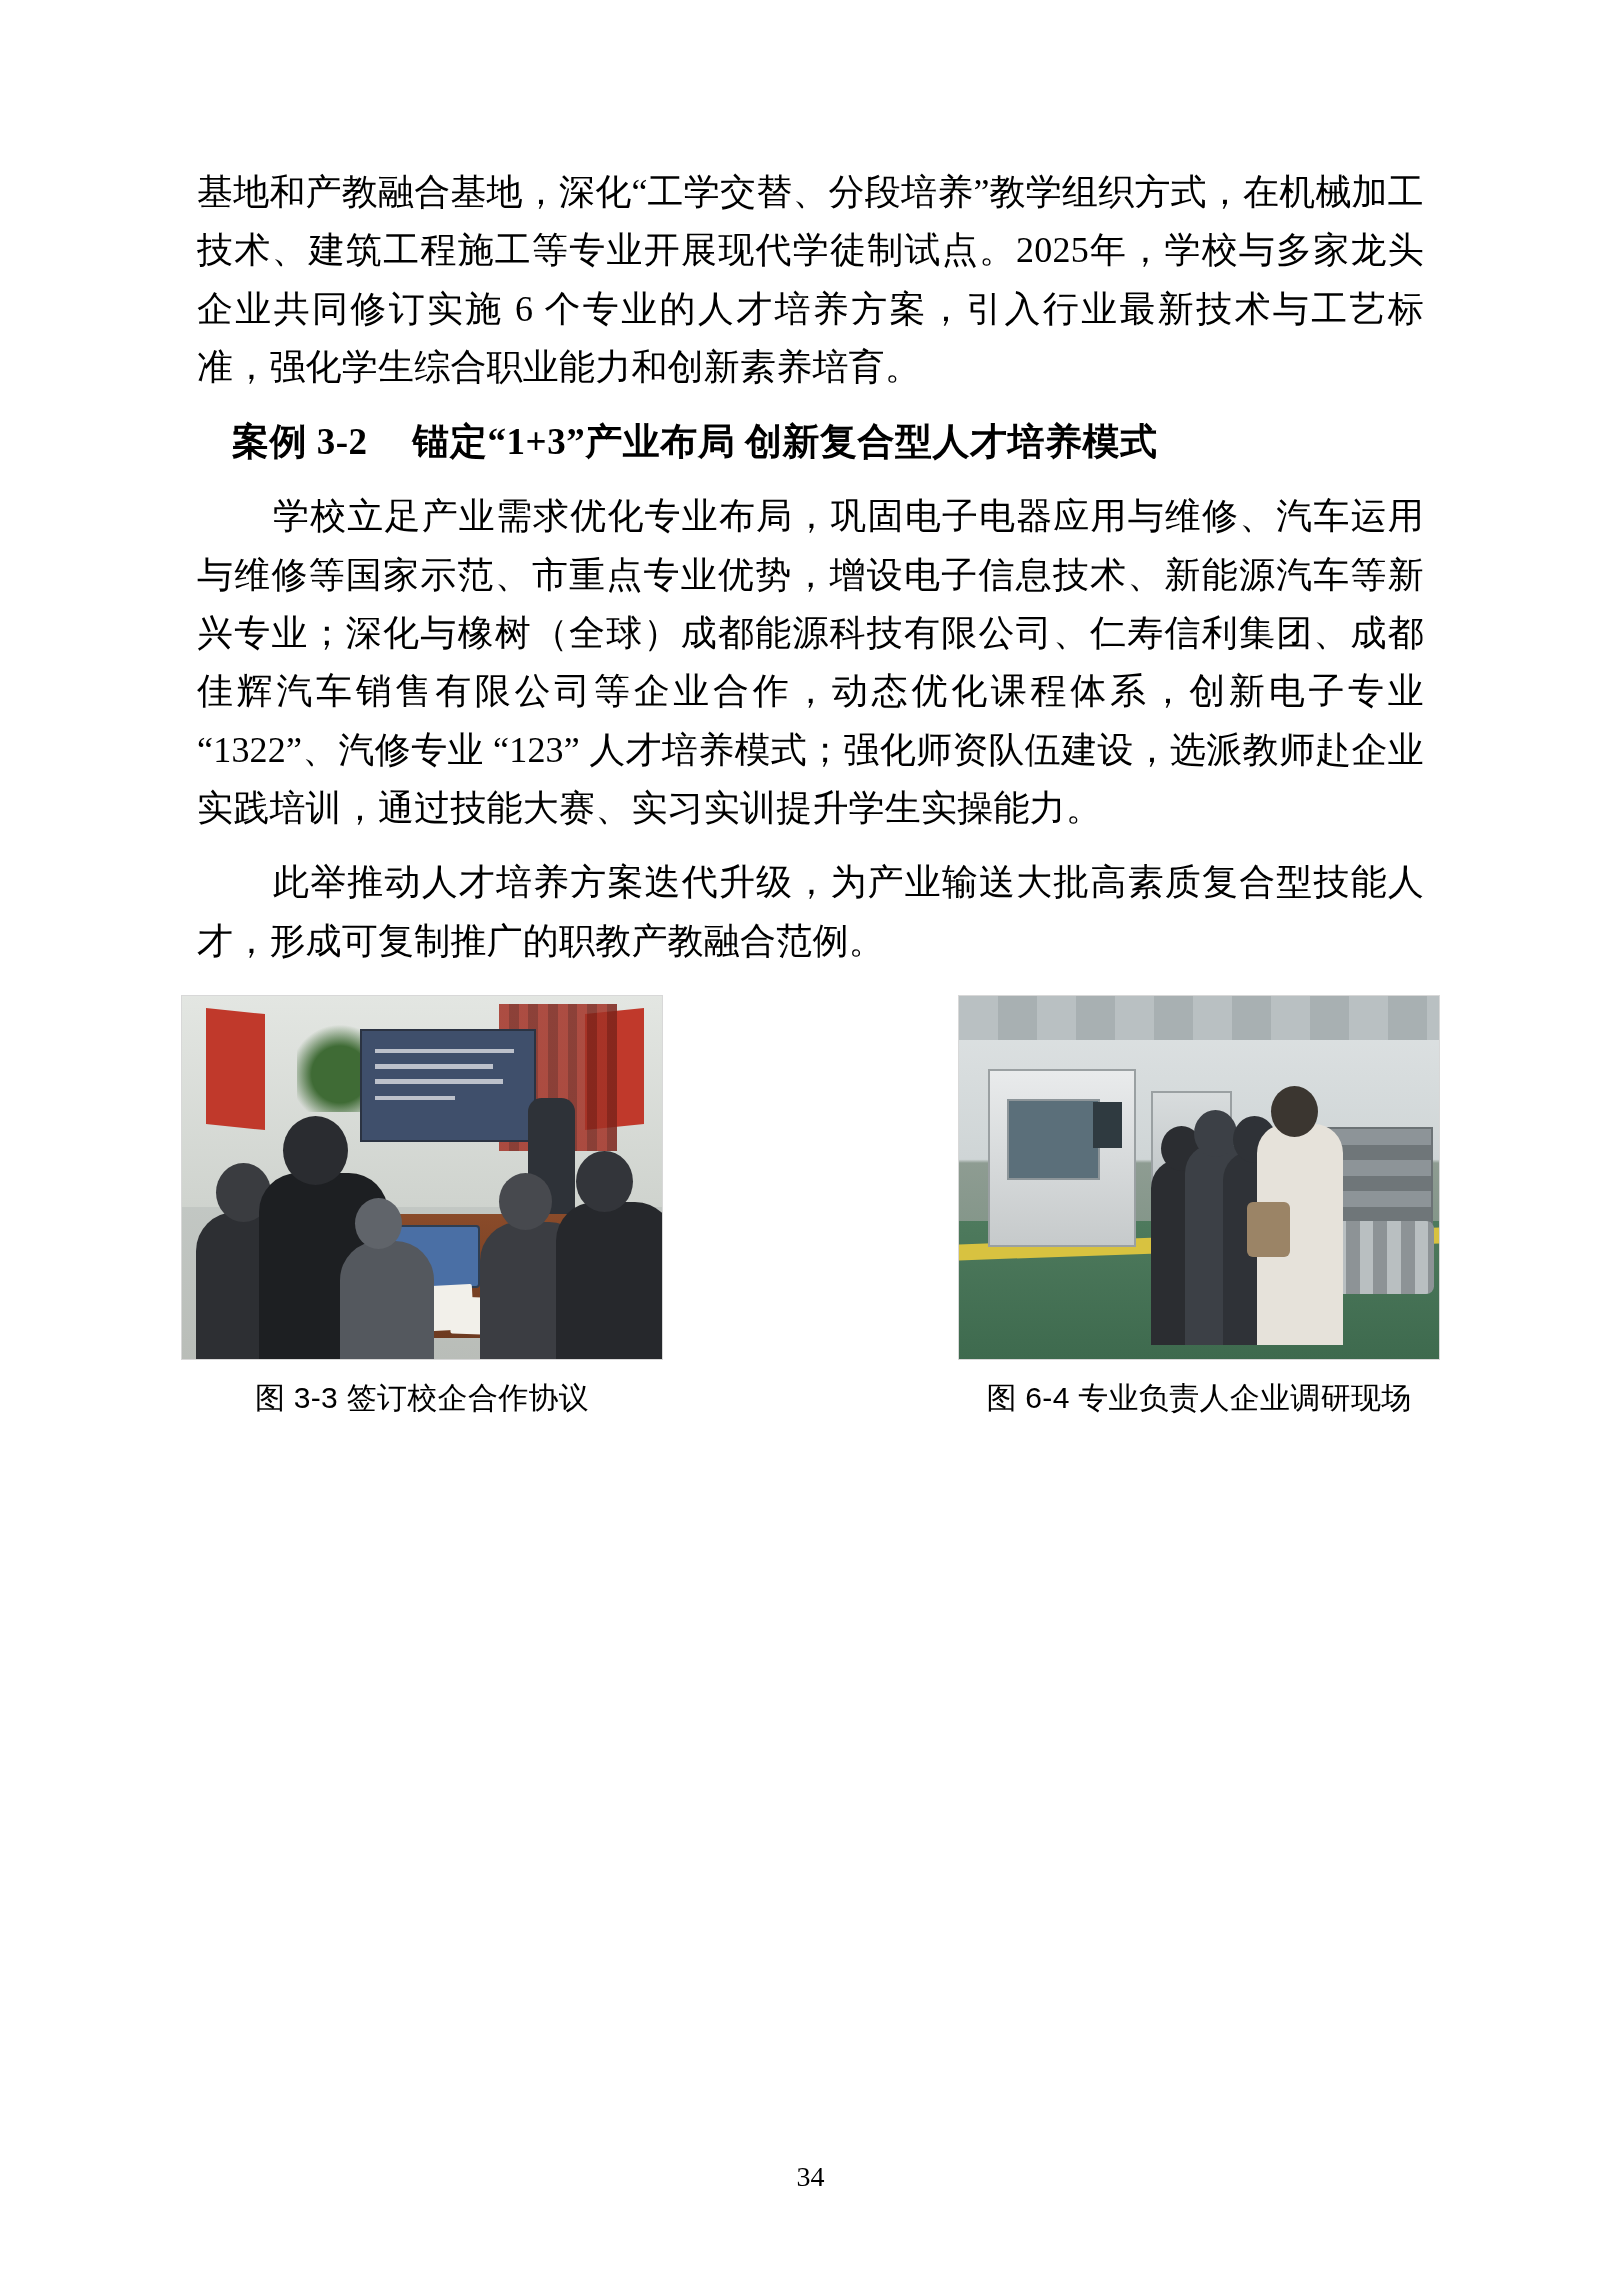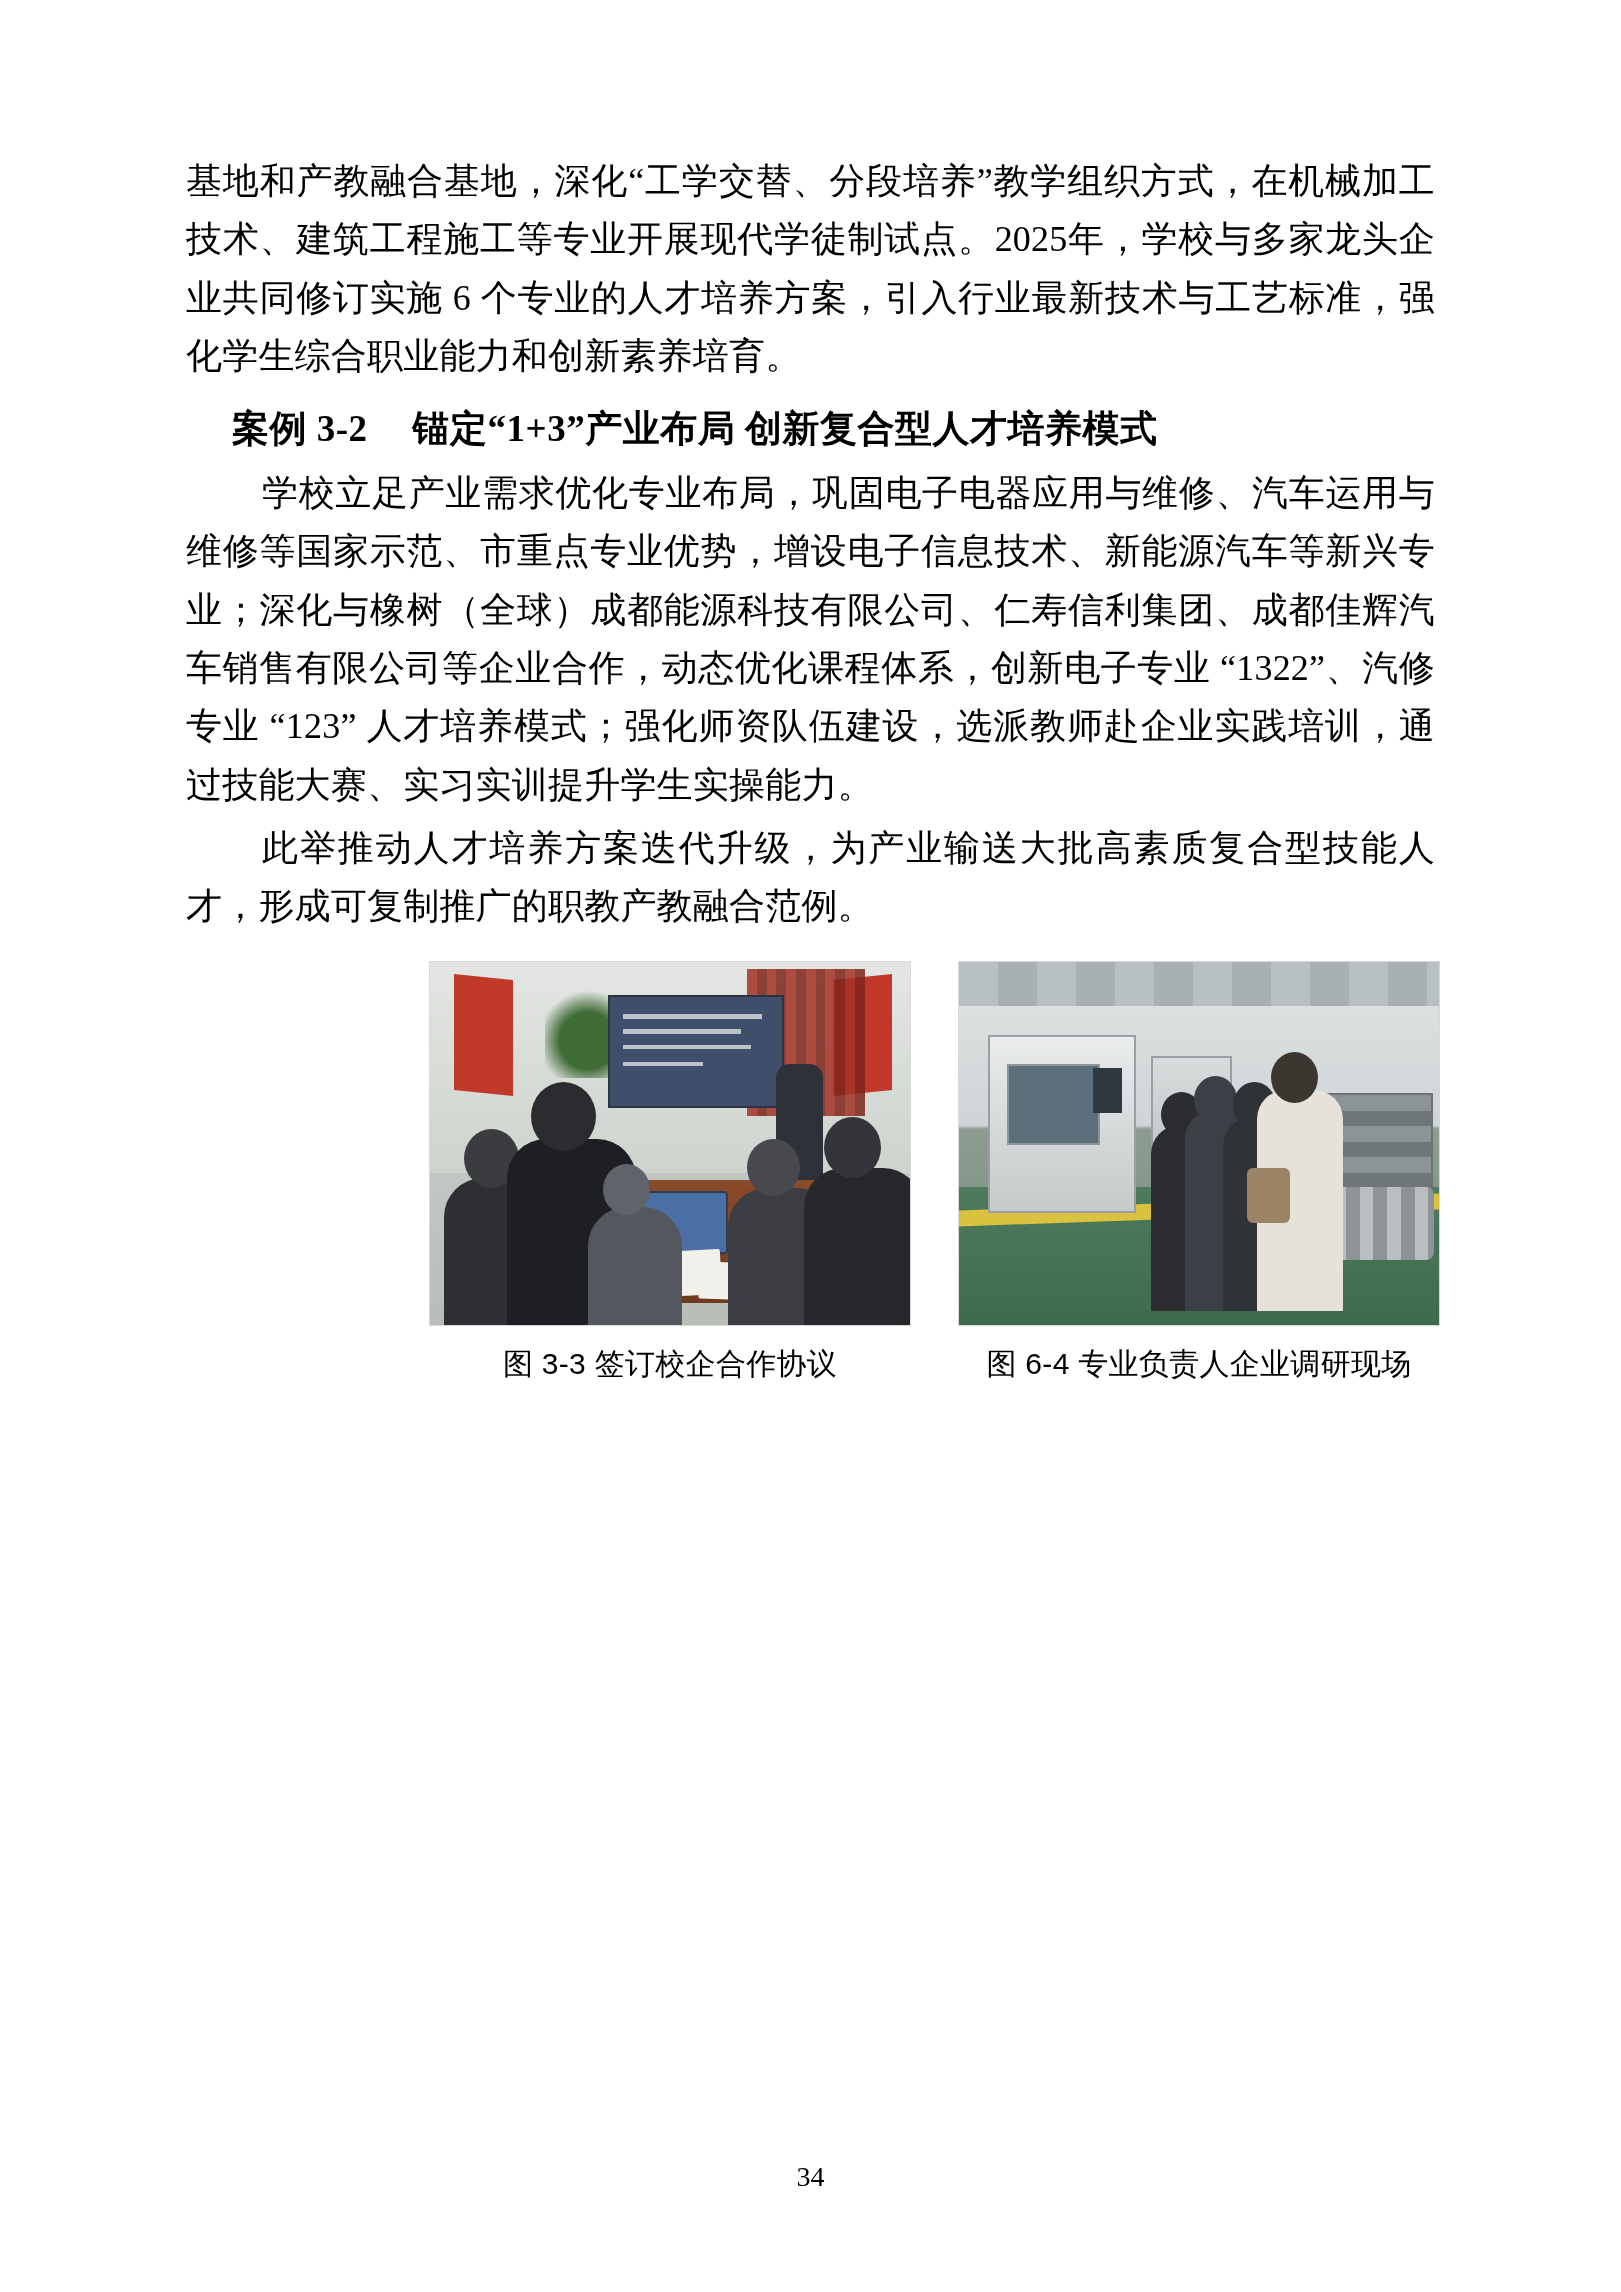--- a/index.html
+++ b/index.html
@@ -22,21 +22,21 @@
     width: 1621px;
     height: 2293px;
     box-sizing: border-box;
     padding: 147px 181px 118px 181px;
   }
   .content {
     width: 1259px;
     margin: 0 auto;
   }
   p.body-text {
-    margin: 5px;
+    margin: 16px;
     font-size: 36px;
     line-height: 1.62;
     text-align: justify;
     text-justify: inter-ideograph;
     letter-spacing: 0.2px;
   }
   p.indent {
     text-indent: 76px;
   }
   h2.case-title {
@@ -51,21 +51,21 @@
   h2.case-title .case-gap {
     display: inline-block;
     width: 45px;
   }
   .para-block {
     margin-top: 5.9px;
   }
   .figures {
     margin-top: 25.5px;
     display: flex;
-    justify-content: flex-end;
+    justify-content: space-between;
     gap: 47px;
   }
   .figure {
     width: 482px;
   }
   .fig-frame {
     width: 482px;
     height: 365px;
     overflow: hidden;
     position: relative;

